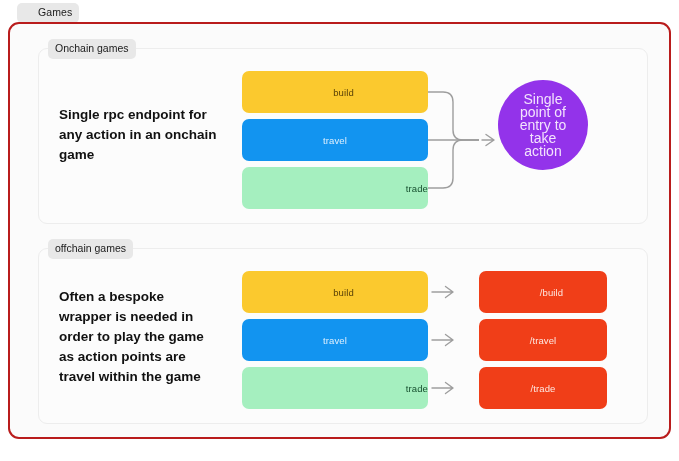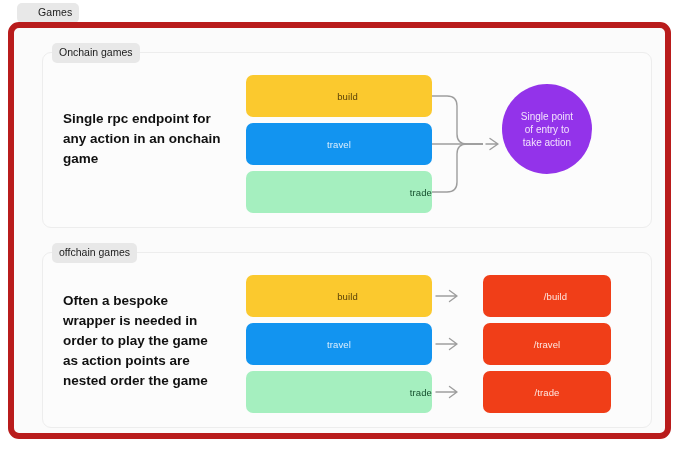--- a/index.html
+++ b/index.html
@@ -32,21 +32,21 @@
   #games-chip { left: 17px; top: 3px; }
 
   
   .outer-card {
     position: absolute;
     left: 8px;
     top: 22px;
     width: 663px;
     height: 417px;
     background: #fbfbfb;
-    border: 6px solid #b91c1c;
+    border: 2px solid #b91c1c;
     border-radius: 11px;
     box-sizing: border-box;
   }
 
   
   .section {
     position: absolute;
     left: 28px;
     width: 610px;
     background: #fcfcfc;
@@ -132,21 +132,21 @@
     top: 31px;
     width: 90px;
     height: 90px;
     border-radius: 50%;
     background: #9333ea;
     display: flex;
     align-items: center;
     justify-content: center;
     text-align: center;
     color: #f3e3fd;
-    font-size: 10px;
+    font-size: 14px;
     line-height: 13px;
     padding: 0 14px;
     box-sizing: border-box;
   }
 
   
   .connector-svg {
     position: absolute;
     left: 0;
     top: 0;
@@ -207,21 +207,21 @@
     <div class="circle-node">
       <span>Single point of entry to take action</span>
     </div>
 
   </div>
 
   <div id="section-offchain" class="section">
 
     <div class="section-chip">offchain games</div>
 
-    <div id="desc-offchain" class="desc">Often a bespoke wrapper is needed in order to play the game as action points are nested order the game</div>
+    <div id="desc-offchain" class="desc">Often a bespoke wrapper is needed in order to play the game as action points are travel within the game</div>
 
     <div class="action-box build row-1">
       <span>build</span>
     </div>
 
     <div class="action-box travel row-2">
       <span>travel</span>
     </div>
 
     <div class="action-box trade row-3">

